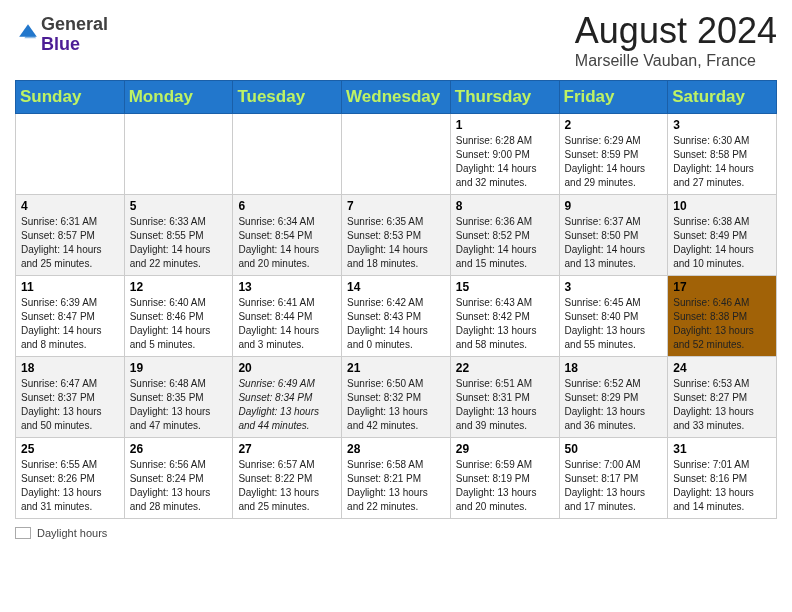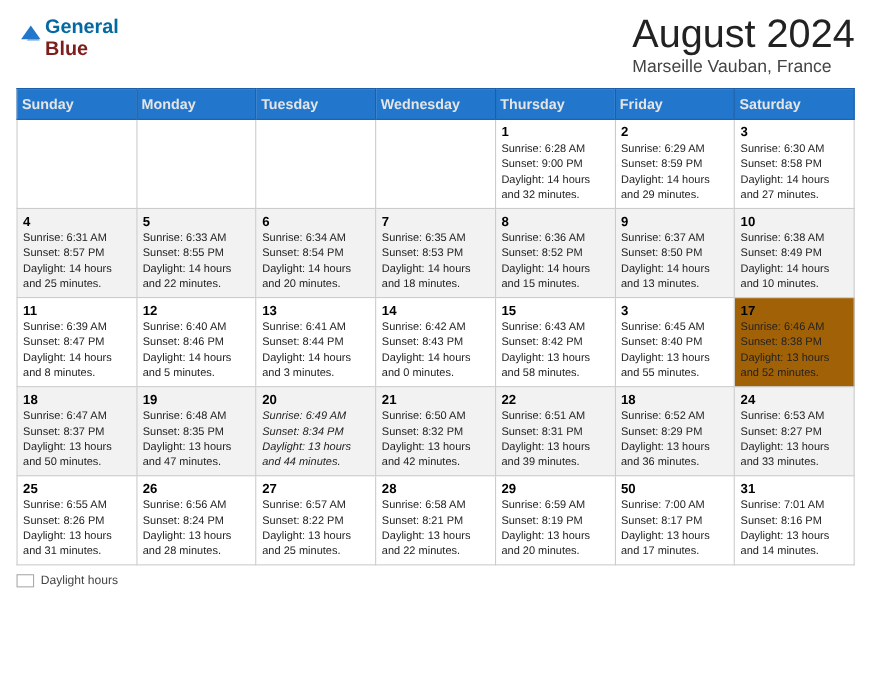--- a/index.html
+++ b/index.html
@@ -20,22 +20,22 @@
       display: flex;
       align-items: center;
       gap: 2px;
       margin-top: 5px;
     }
     .logo-text {
       font-size: 18px;
       font-weight: bold;
       line-height: 1.1;
     }
-    .logo-general { color: #0369a1; }
-    .logo-blue { color: #7f1d1d; }
+    .logo-general { color: #404040; }
+    .logo-blue { color: #4c1d95; }
     .logo-icon {
       width: 22px;
       height: 22px;
       margin-left: 2px;
     }
     .title-area {
       text-align: left;
     }
     .main-title {
       font-size: 36px;
@@ -46,24 +46,24 @@
       font-size: 16px;
       color: #444;
     }
     .calendar-table {
       width: 100%;
       border-collapse: collapse;
       font-size: 11px;
     }
     .calendar-table th {
       background-color: #2277cc;
-      color: #e5e5e5;
+      color: #bef264;
       padding: 6px 4px;
       text-align: left;
-      font-size: 13px;
+      font-size: 17px;
       font-weight: bold;
       border: 1px solid #1a5fa8;
     }
     .calendar-table td {
       border: 1px solid #ccc;
       vertical-align: top;
       padding: 4px 5px;
       width: calc(100% / 7);
       min-height: 80px;
       background: #fff;

